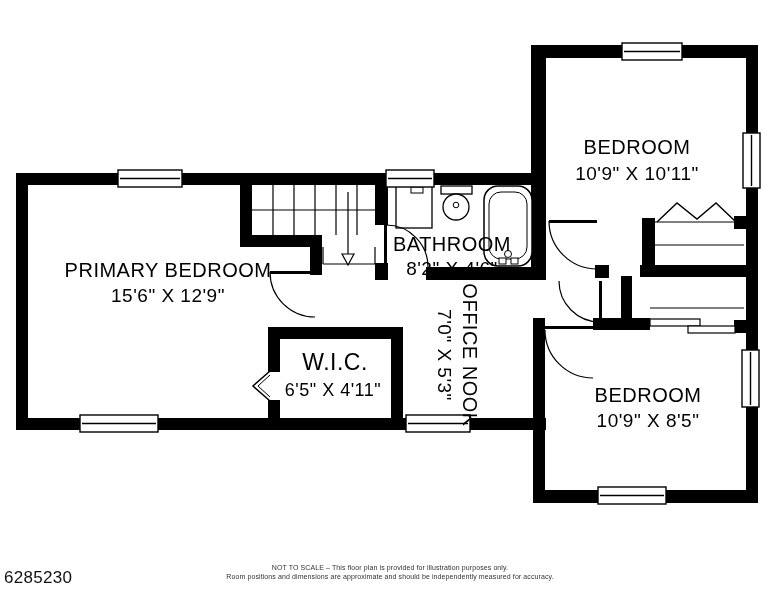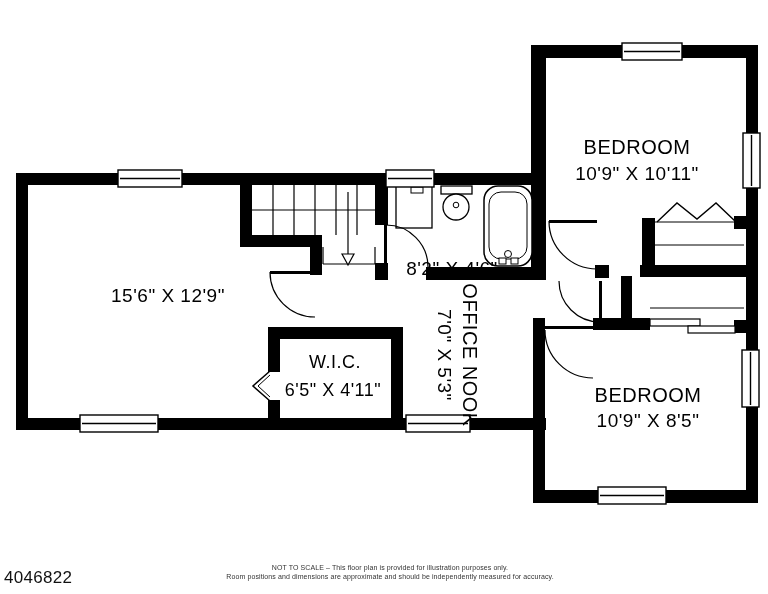--- a/index.html
+++ b/index.html
@@ -172,35 +172,37 @@
         <line x1="655" y1="245" x2="744" y2="245" stroke-width="1"></line>
       </g>
       <g>
         <line x1="650" y1="308" x2="744" y2="308" stroke-width="1"></line>
         <rect x="650" y="319" width="50" height="7" fill="#fff" stroke-width="1.2"></rect>
         <rect x="688" y="326" width="47" height="7" fill="#fff" stroke-width="1.2"></rect>
       </g>
     </g>
   </svg>
 
+  <div class="label room-name" style="left:168px;top:270px;">PRIMARY BEDROOM</div>
   <div class="label room-dims" style="left:168px;top:296px;">15'6" X 12'9"</div>
 
+  <div class="label room-name" style="left:452px;top:244px;">BATHROOM</div>
   <div class="label room-dims" style="left:452px;top:269px;">8'2" X 4'6"</div>
 
   <div class="label room-name" style="left:637px;top:147px;">BEDROOM</div>
   <div class="label room-dims" style="left:637px;top:174px;">10'9" X 10'11"</div>
 
-  <div class="label room-name" style="left:335px;top:363px;font-size:18px;">W.I.C.</div>
+  <div class="label room-name" style="left:335px;top:363px;font-size:23px;">W.I.C.</div>
   <div class="label room-dims" style="left:333px;top:391px;font-size:18px;">6'5" X 4'11"</div>
 
   <div class="label-rot">
     <div class="room-name">OFFICE NOOK</div>
     <div class="room-dims">7'0" X 5'3"</div>
   </div>
 
   <div class="label room-name" style="left:648px;top:395px;">BEDROOM</div>
   <div class="label room-dims" style="left:648px;top:421px;">10'9" X 8'5"</div>
 
-  <div id="listing-id">4046822</div>
+  <div id="listing-id">6285230</div>
   <div id="disc1" class="disclaimer">NOT TO SCALE – This floor plan is provided for illustration purposes only.</div>
   <div id="disc2" class="disclaimer">Room positions and dimensions are approximate and should be independently measured for accuracy.</div>
 
 </div>
 
 </body></html>

